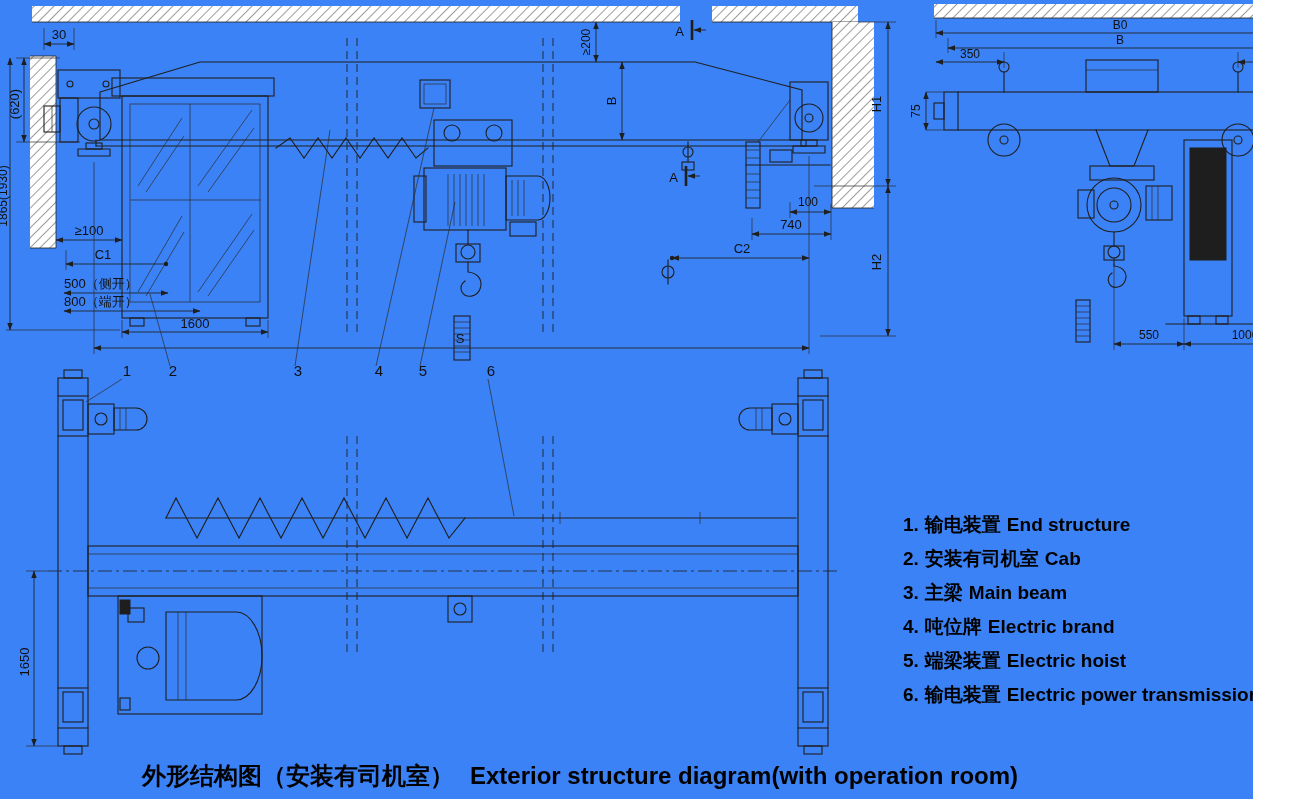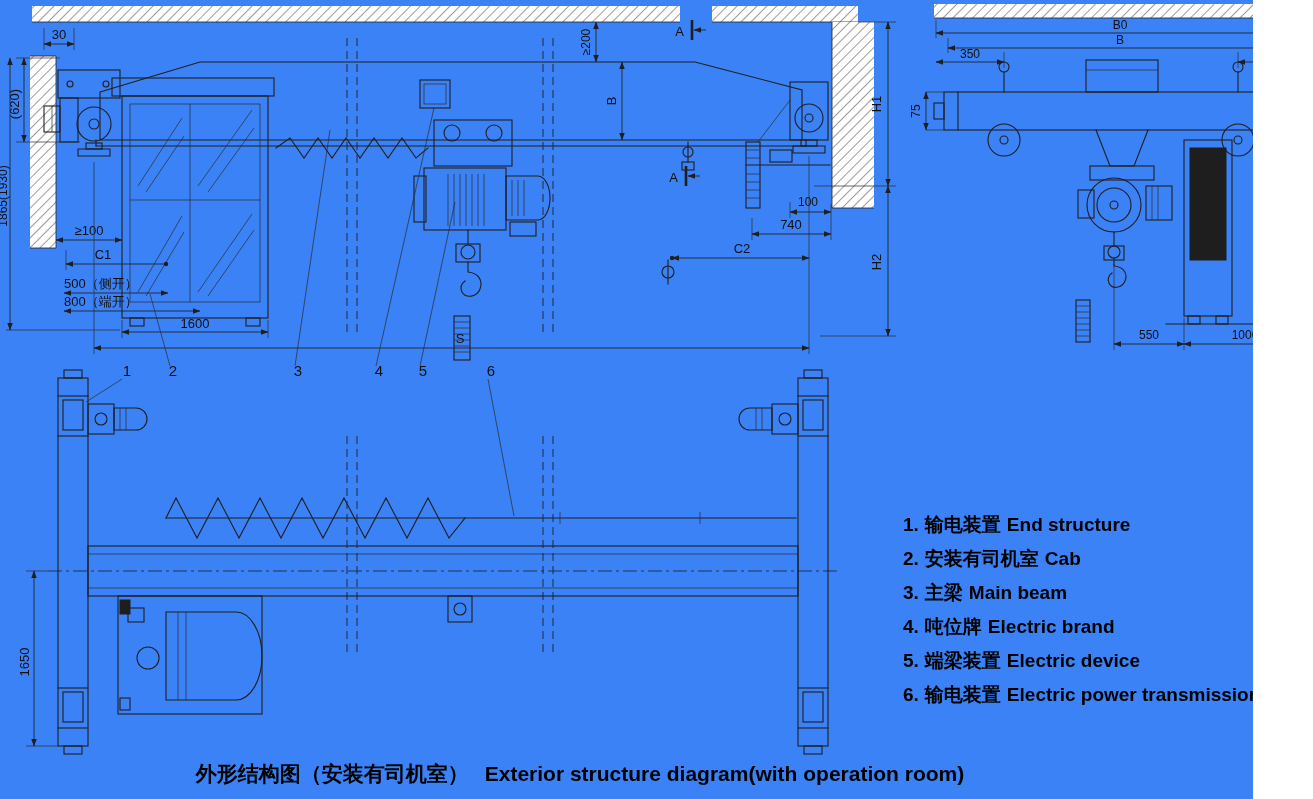--- a/index.html
+++ b/index.html
@@ -14,21 +14,21 @@
   .dim{stroke:#1f1f1f;stroke-width:0.85;fill:none;}
   .hatchband{stroke:#1f1f1f;stroke-width:0.8;}
   .dark{fill:#1e1e1e;stroke:#1e1e1e;}
   text.lbl{font-size:13px;fill:#101010;font-family:"Liberation Sans","DejaVu Sans",sans-serif;}
   text.lblS{font-size:12px;}
   text.callout{font-size:15px;fill:#101010;}
   .legend{position:absolute;left:903px;top:508px;}
   .legend-item{font-size:19px;font-weight:600;line-height:34px;white-space:nowrap;color:#000;}
   .legend-item span{margin-right:6px;}
   .caption{position:absolute;top:760px;left:0;width:1160px;text-align:center;
-           font-size:21px;font-weight:600;color:#000;white-space:nowrap;}
+           font-size:24px;font-weight:600;color:#000;white-space:nowrap;}
   .caption .en{margin-left:16px;}
 </style>
 </head>
 <body>
 
 <div class="screen">
 <svg width="1313" height="799" viewBox="0 0 1313 799">
   <defs>
     <pattern id="hatch" width="7" height="7" patternUnits="userSpaceOnUse" patternTransform="rotate(45)">
       <rect width="7" height="7" fill="#ffffff"></rect>
@@ -486,21 +486,21 @@
     <div class="legend-item">
       <span>2.</span><span>安装有司机室</span><span>Cab</span>
     </div>
     <div class="legend-item">
       <span>3.</span><span>主梁</span><span>Main beam</span>
     </div>
     <div class="legend-item">
       <span>4.</span><span>吨位牌</span><span>Electric brand</span>
     </div>
     <div class="legend-item">
-      <span>5.</span><span>端梁装置</span><span>Electric device</span>
+      <span>5.</span><span>端梁装置</span><span>Electric hoist</span>
     </div>
     <div class="legend-item">
       <span>6.</span><span>输电装置</span><span>Electric power transmission device</span>
     </div>
   </div>
 
   <div class="caption">
     <span class="zh">外形结构图（安装有司机室）</span><span class="en">Exterior structure diagram(with operation room)</span>
   </div>
 </div>

